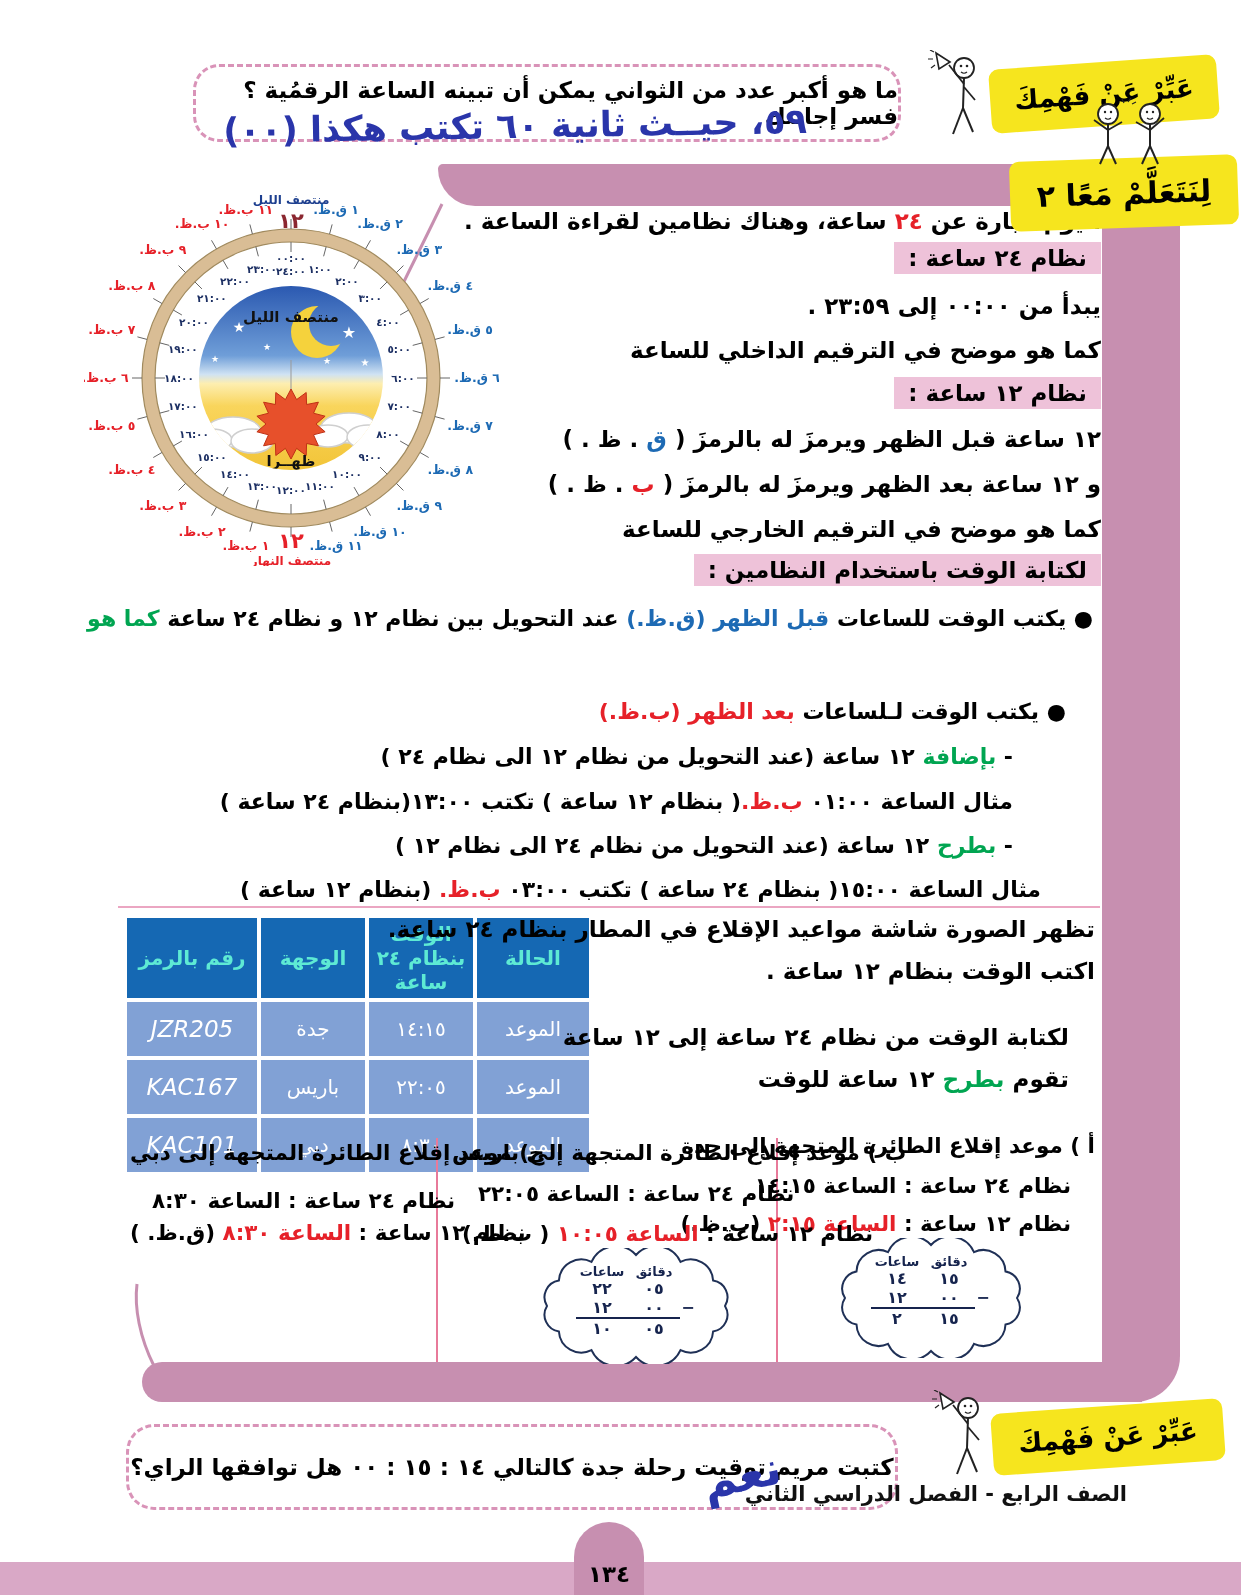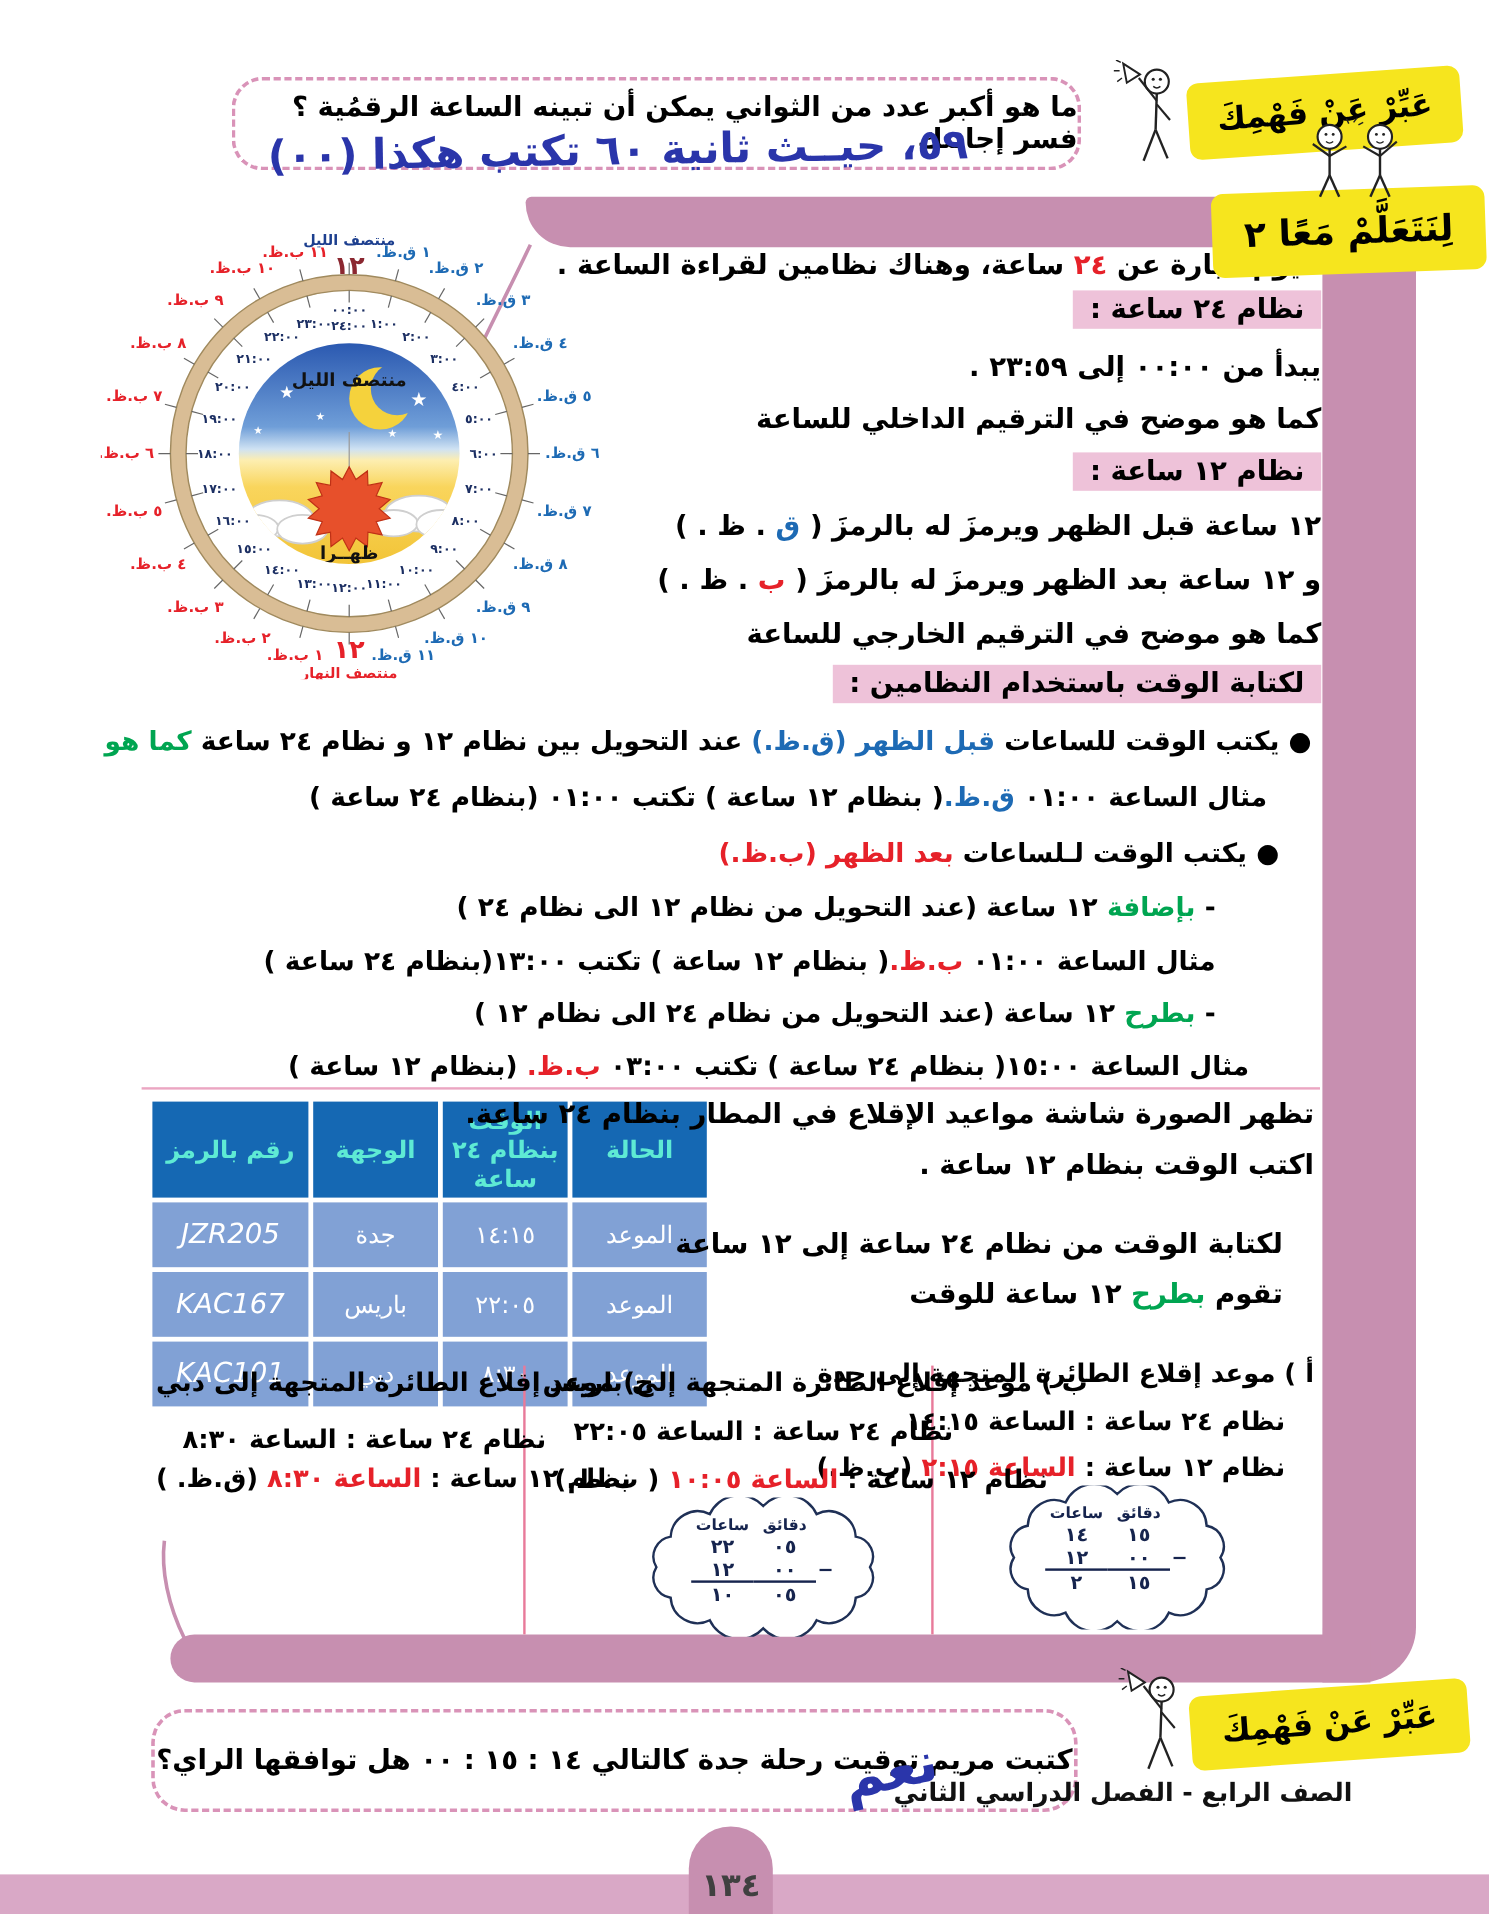--- a/index.html
+++ b/index.html
@@ -106,21 +106,21 @@
   #hw2{left:702px;top:1448px;font-size:46px;font-weight:700;color:var(--hand);transform:rotate(-12deg);z-index:4}
   #person-bot{left:932px;top:1390px}
   #badge3{left:992px;top:1406px;width:232px;height:62px;background:var(--yellow);border-radius:10px;
           transform:rotate(-4deg);display:flex;align-items:center;justify-content:center;
           font-size:26px;font-weight:700}
 
   
   #footer-strip{left:0;top:1562px;width:1241px;height:33px;background:var(--strip)}
   #page-arch{left:574px;top:1522px;width:70px;height:73px;background:var(--mauve);
              border-radius:36px 36px 0 0;display:flex;align-items:flex-end;justify-content:center;
-             color:#404040;font-size:27px;font-weight:700;padding-bottom:8px;z-index:2}
+             color:#000000;font-size:23px;font-weight:700;padding-bottom:8px;z-index:2}
   #footer-course{right:114px;top:1482px;font-size:21px;font-weight:700;color:#111;white-space:nowrap}
 </style>
 </head>
 <body>
 
 <div id="page">
 
   <div class="abs" id="f-top"></div>
   <div class="abs" id="f-right"></div>
   <div class="abs" id="f-bottom"></div>
@@ -324,21 +324,20 @@
   <div class="lline" id="l-h24"><span class="hl">نظام ٢٤ ساعة :</span></div>
   <div class="lline" id="l-24a">يبدأ من ٠٠:٠٠ إلى ٢٣:٥٩ .</div>
   <div class="lline" id="l-24b">كما هو موضح في الترقيم الداخلي  للساعة</div>
   <div class="lline" id="l-h12"><span class="hl">نظام ١٢ ساعة :</span></div>
   <div class="lline" id="l-12a"><span>١٢ ساعة قبل الظهر ويرمزَ له بالرمزَ ( </span><span class="c-blue">ق</span><span> . ظ . )</span></div>
   <div class="lline" id="l-12b"><span>و ١٢ ساعة بعد الظهر ويرمزَ له بالرمزَ ( </span><span class="c-red">ب</span><span> . ظ . )</span></div>
   <div class="lline" id="l-usage"><span class="hl">لكتابة الوقت باستخدام النظامين :</span></div>
   <div class="lline" id="l-12c">كما هو موضح في الترقيم الخارجي  للساعة</div>
 
   <div class="bl" id="b1"><span>● يكتب الوقت للساعات </span><span class="c-blue">قبل الظهر (ق.ظ.)</span><span> عند التحويل بين نظام ١٢ و نظام ٢٤ ساعة </span><span class="c-green">كما هو</span></div>
-  <div class="bl" id="ex1"><span>مثال الساعة ٠١:٠٠ </span><span class="c-blue">ق.ظ.</span><span>( بنظام ١٢ ساعة ) تكتب ٠١:٠٠ (بنظام ٢٤ ساعة )</span></div>
   <div class="bl" id="b2"><span>●  يكتب الوقت لـلساعات </span><span class="c-red">بعد الظهر (ب.ظ.)</span></div>
   <div class="bl" id="addl"><span>- </span><span class="c-green">بإضافة</span><span> ١٢ ساعة (عند التحويل من نظام ١٢ الى نظام ٢٤ )</span></div>
   <div class="bl" id="ex2"><span>مثال الساعة ٠١:٠٠ </span><span class="c-red">ب.ظ.</span><span>( بنظام ١٢ ساعة ) تكتب ١٣:٠٠(بنظام ٢٤ ساعة )</span></div>
   <div class="bl" id="subl"><span>- </span><span class="c-green">بطرح</span><span> ١٢ ساعة (عند التحويل من نظام ٢٤ الى نظام ١٢ )</span></div>
   <div class="bl" id="ex3"><span>مثال الساعة ١٥:٠٠( بنظام ٢٤ ساعة ) تكتب ٠٣:٠٠ </span><span class="c-red">ب.ظ.</span><span> (بنظام ١٢ ساعة )</span></div>
 
   <div class="abs" id="divider"></div>
 
   <table class="abs" id="flights">
     <colgroup>

